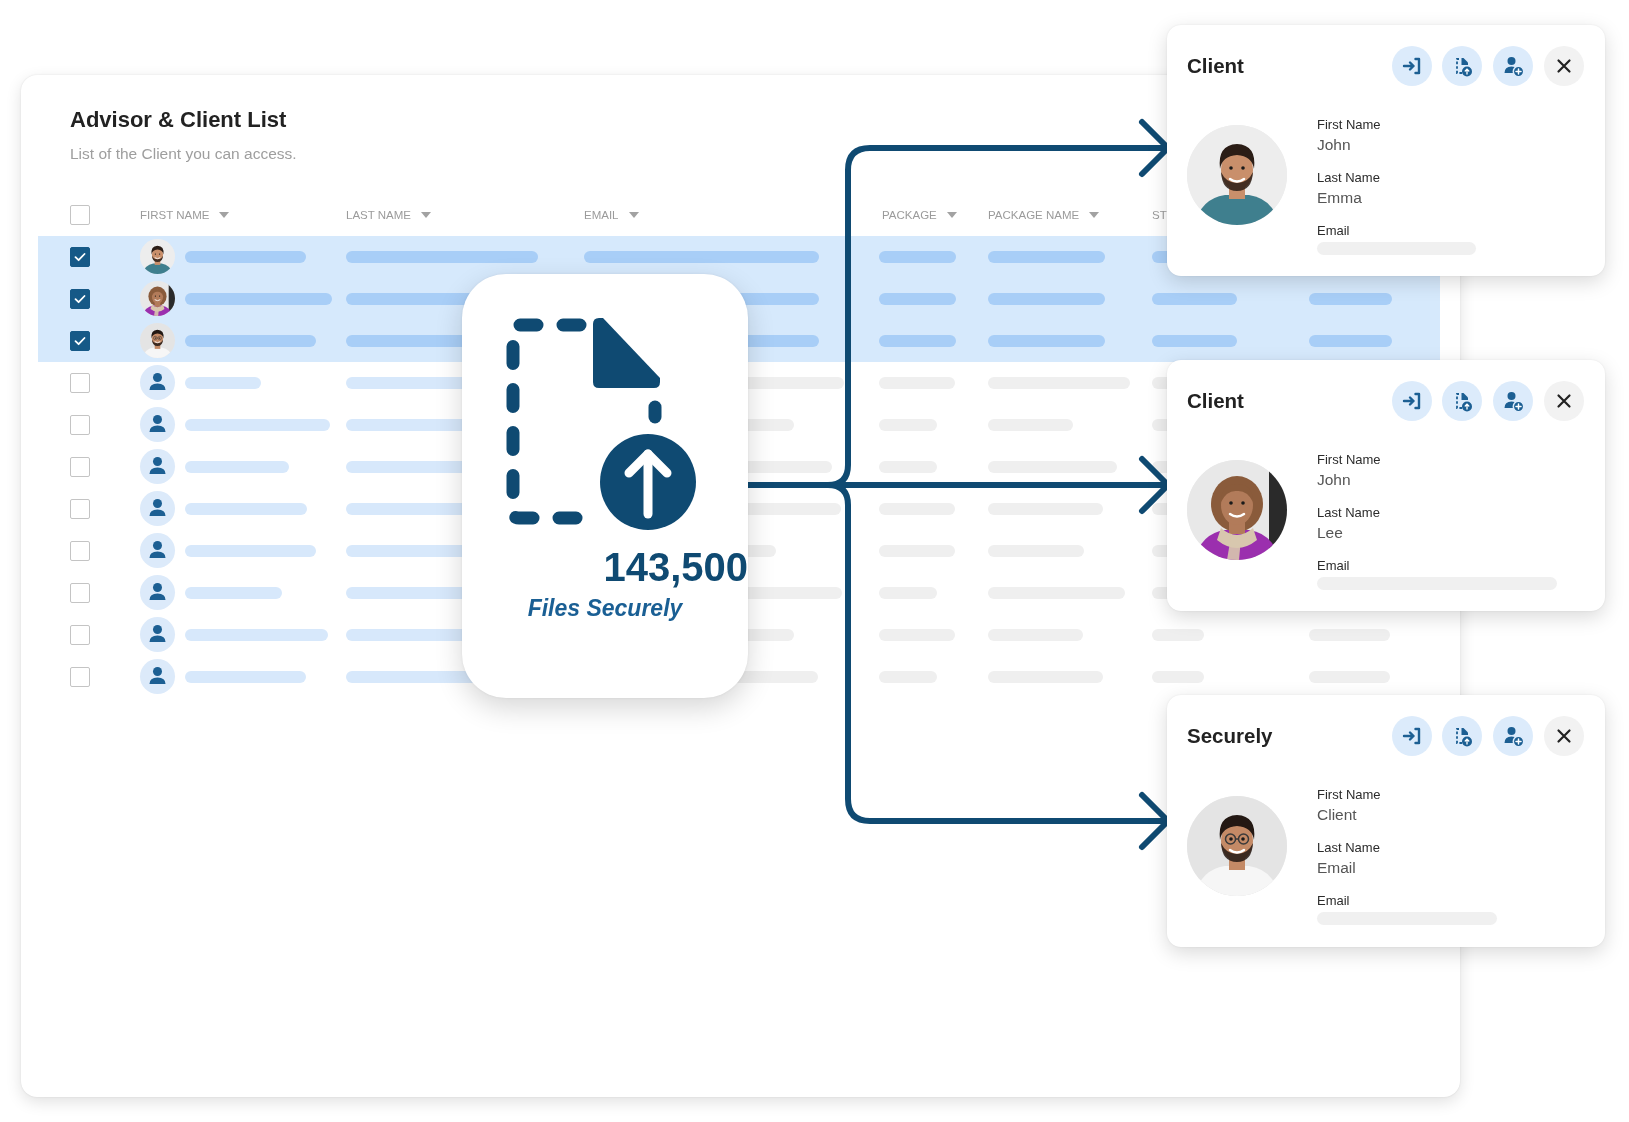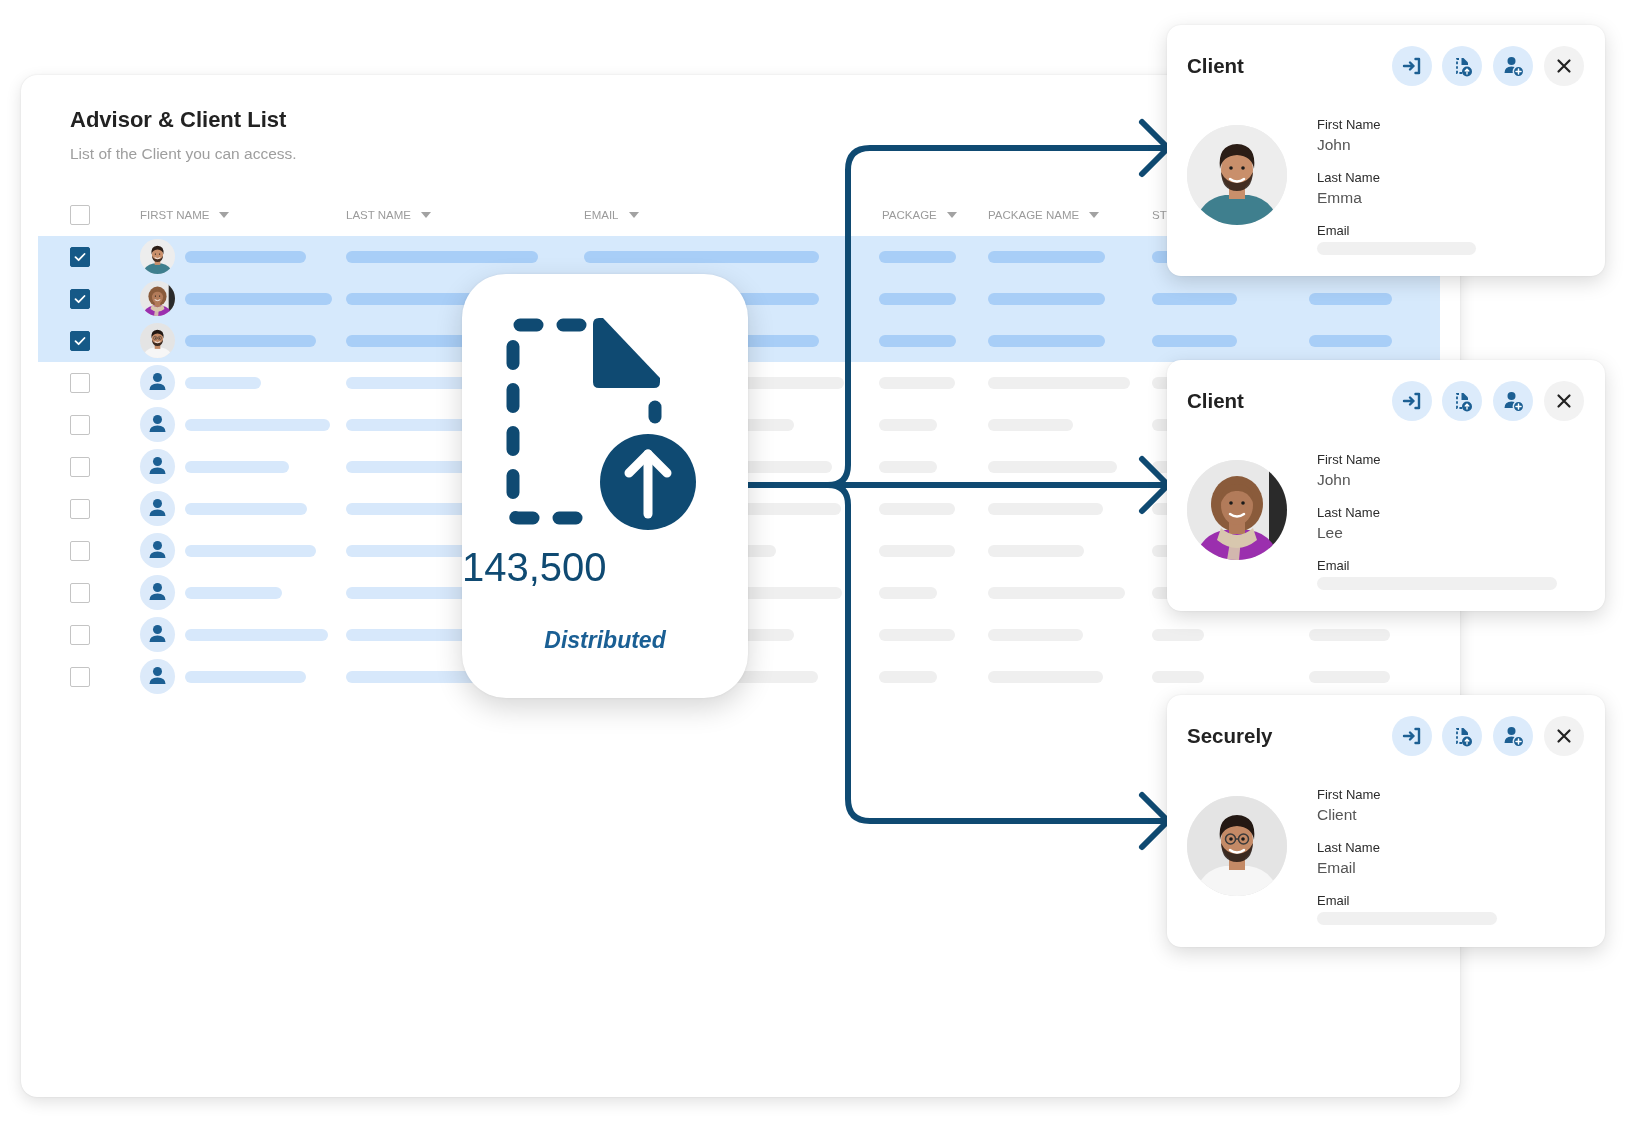--- a/index.html
+++ b/index.html
@@ -30,21 +30,21 @@
   .bar.sel { background:#a8cef7; }
   .bar.blue { background:#d7e8fb; }
   .bar.grey { background:#efefef; }
 
   .upload-card {
     position:absolute; left:462px; top:274px; width:286px; height:424px;
     background:#fff; border-radius:44px; z-index:5;
     box-shadow:0 10px 28px rgba(0,0,0,0.16), 0 0 3px rgba(0,0,0,0.06);
   }
   .upload-card svg.upload-icon { position:absolute; left:0; top:0; }
-  .stat-count { position:absolute; left:0; width:100%; top:270px; text-align:left; font-size:40px; line-height:46px; font-weight:normal; color:#0f4a72; }
+  .stat-count { position:absolute; left:0; width:100%; top:270px; text-align:right; font-size:40px; line-height:46px; font-weight:bold; color:#0f4a72; }
   .stat-line { position:absolute; left:0; width:100%; text-align:center; font-size:23px; line-height:28px; font-weight:bold; font-style:italic; color:#1a5f94; }
 
   svg.arrows { position:absolute; left:0; top:0; z-index:4; }
 
   .profile-card {
     position:absolute; left:1167px; width:438px; height:251px; background:#fff;
     border-radius:14px; z-index:6;
     box-shadow:0 6px 20px rgba(0,0,0,0.15), 0 0 2px rgba(0,0,0,0.08);
   }
   .pc-title { position:absolute; left:20px; top:29px; font-size:20.5px; line-height:24px; font-weight:bold; color:#222; }
@@ -306,21 +306,21 @@
     <path d="M118 51 L57 51 Q51 51 51 57 L51 238 Q51 244 57 244 L140 244" fill="none" stroke="#0f4a72" stroke-width="13" stroke-linecap="round" stroke-linejoin="round" stroke-dasharray="17 26"></path>
     <path d="M131 50 Q131 44 137 44 L141 44 L198 104 L198 108 Q198 114 192 114 L137 114 Q131 114 131 108 Z" fill="#0f4a72"></path>
     <line x1="193" y1="133" x2="193" y2="143" stroke="#0f4a72" stroke-width="13" stroke-linecap="round"></line>
     <circle cx="186" cy="208" r="48" fill="#0f4a72"></circle>
     <g stroke="#fff" stroke-width="9" stroke-linecap="round" stroke-linejoin="round" fill="none">
       <path d="M186 240 L186 180"></path>
       <path d="M167 199 L186 180 L205 199"></path>
     </g>
   </svg>
   <div class="stat-count">143,500</div>
-  <div class="stat-line" style="top:352px">Distributed</div>
+  <div class="stat-line" style="top:320px">Files Securely</div>
 </div>
 
 <div class="profile-card" style="top:25px">
   <div class="pc-title">Client</div>
   <div class="pc-btn" style="left:225px">
       <svg width="40" height="40" viewBox="0 0 40 40">
         <g fill="none" stroke="#1c5f93" stroke-width="2.4" stroke-linecap="round" stroke-linejoin="round">
           <path d="M12 20 H21.5 M18 16.5 L21.5 20 L18 23.5"></path>
           <path d="M23.5 13 H27 V27 H23.5"></path>
         </g>

